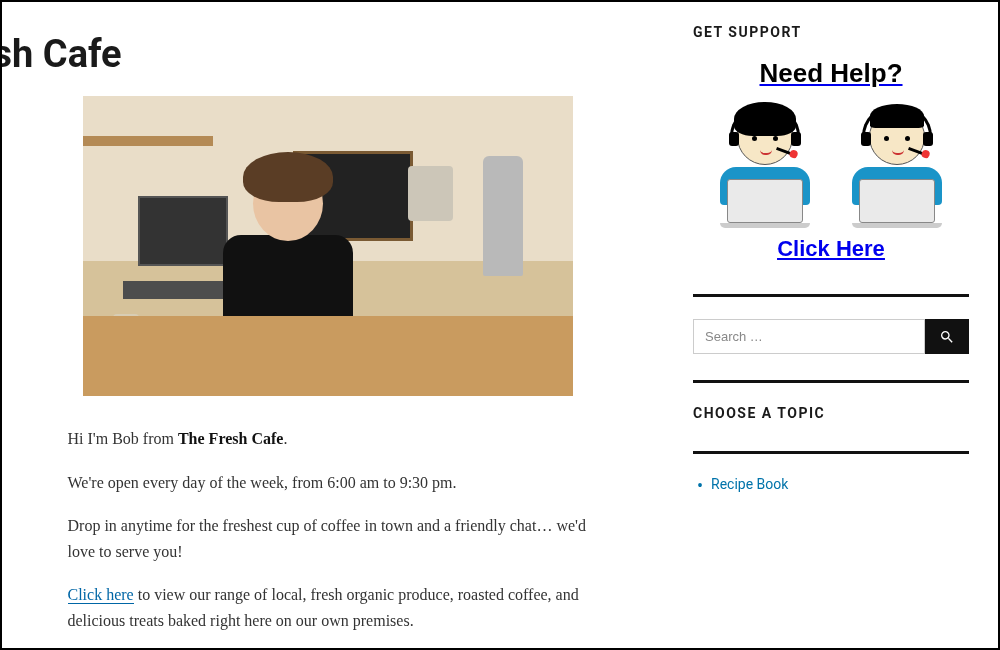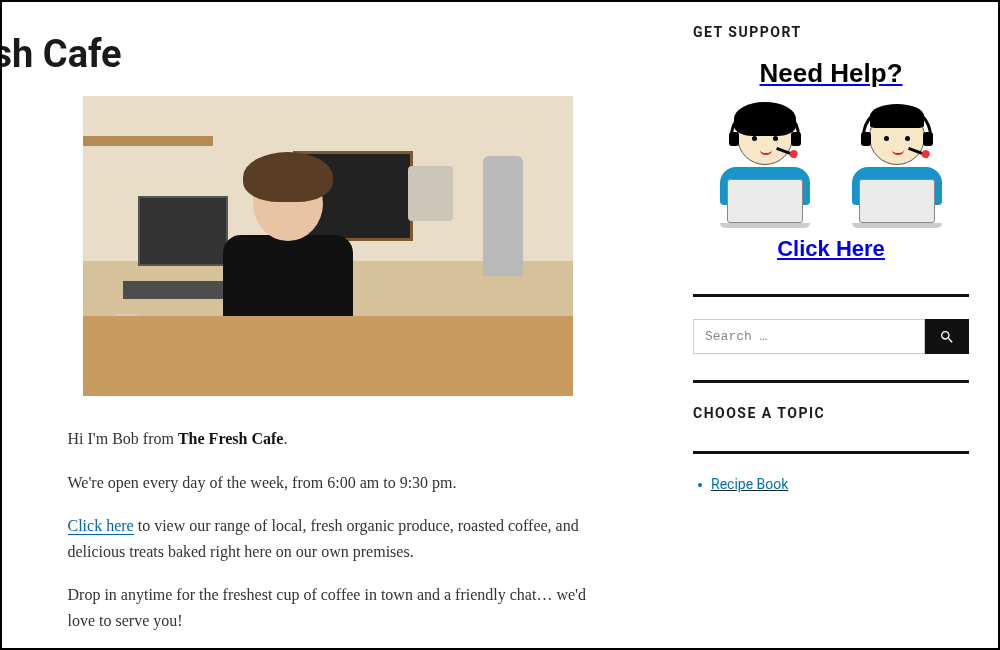--- a/index.html
+++ b/index.html
@@ -126,34 +126,34 @@
     font-family: Arial, sans-serif;
     font-weight:900;
     font-size:22px;
     margin-top:8px;
     text-decoration: underline;
   }
   .divider { height:3px; background:#111; margin: 16px 0 22px; }
 
   .searchbar { display:flex; margin-bottom:26px; }
   .searchbar input {
-    flex:1; border:1px solid #ccc; padding:9px 11px; font-size:13px; font-family:Liberation Mono, monospace; color:#000000;
+    flex:1; border:1px solid #ccc; padding:9px 11px; font-size:13px; font-family:Liberation Sans, sans-serif; color:#000000;
   }
   .searchbar input::placeholder{ color:#888; }
   .searchbar button {
     width:44px; background:#111; border:none; cursor:pointer; display:flex; align-items:center; justify-content:center;
   }
   .searchbar svg { width:16px; height:16px; fill:#fff; }
 
   .topic select {
     border:1px solid #999; background:#efefef; padding:3px 5px; font-size:13px; width:170px; font-family:Arial,sans-serif;
   }
   .topic { margin-bottom:30px; }
 
-  .resources ul { list-style:none; padding-left:4px;text-decoration:underline; }
+  .resources ul { list-style:none; padding-left:4px; }
   .resources li { position:relative; padding-left:14px; font-size:14px; }
   .resources li::before { content:"•"; position:absolute; left:0; color:#0073aa; font-size:18px; line-height:14px; top:3px; }
   .resources a { color:#0073aa; text-decoration:none; }
 </style>
 </head>
 <body>
 
 <div class="page">
   <div class="main">
     <h1 class="title">esh Cafe</h1>
@@ -182,24 +182,24 @@
       <div class="printer"></div>
       <div class="cardreader"></div>
       <div class="counter"></div>
     </div>
 
     <div class="content">
       <p>
         <span>Hi I'm Bob from </span><strong>The Fresh Cafe</strong><span>.</span>
       </p>
       <p>We're open every day of the week, from 6:00 am to 9:30 pm.</p>
+      <p>Drop in anytime for the freshest cup of coffee in town and a friendly chat… we'd love to serve you!</p>
       <p>
         <a href="#">Click here</a><span> to view our range of local, fresh organic produce, roasted coffee, and delicious treats baked right here on our own premises.</span>
       </p>
-      <p>Drop in anytime for the freshest cup of coffee in town and a friendly chat… we'd love to serve you!</p>
     </div>
   </div>
 
   <aside class="sidebar">
     <h3>GET SUPPORT</h3>
     <a href="#" class="support-box">
       <div class="need">Need Help?</div>
       <div class="agents">
         <div class="agent">
           <div class="head">

